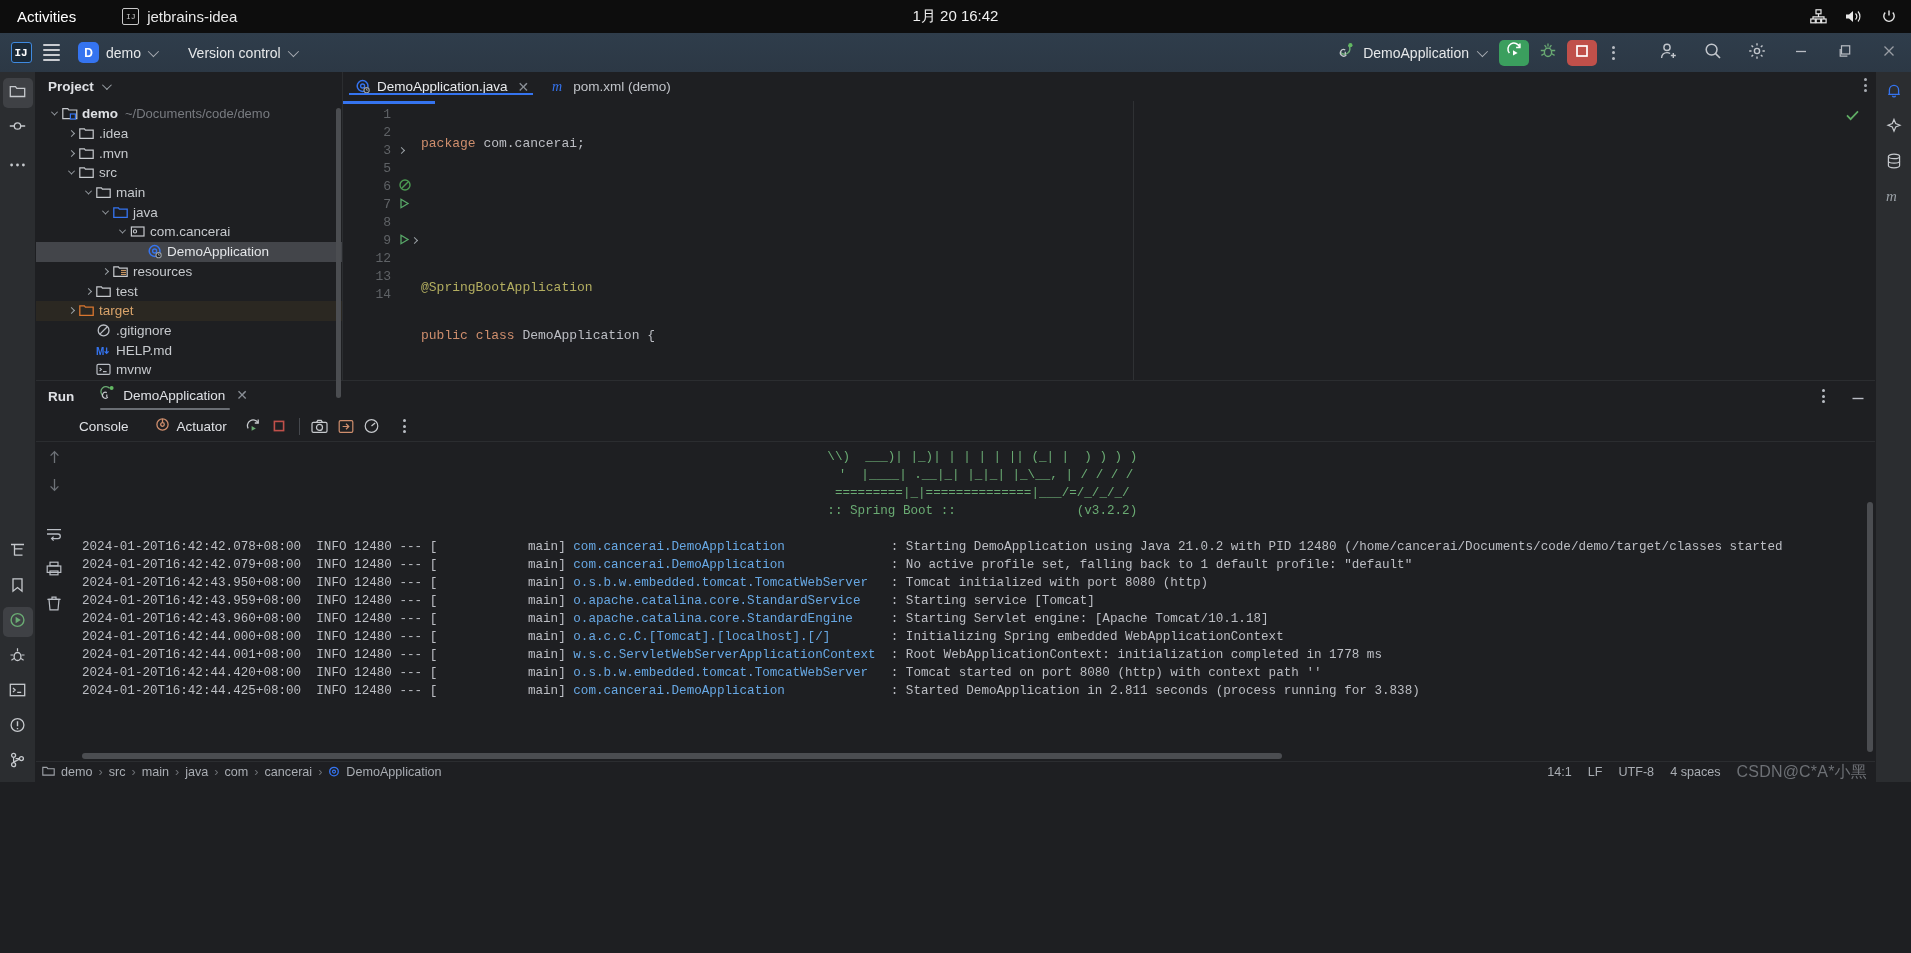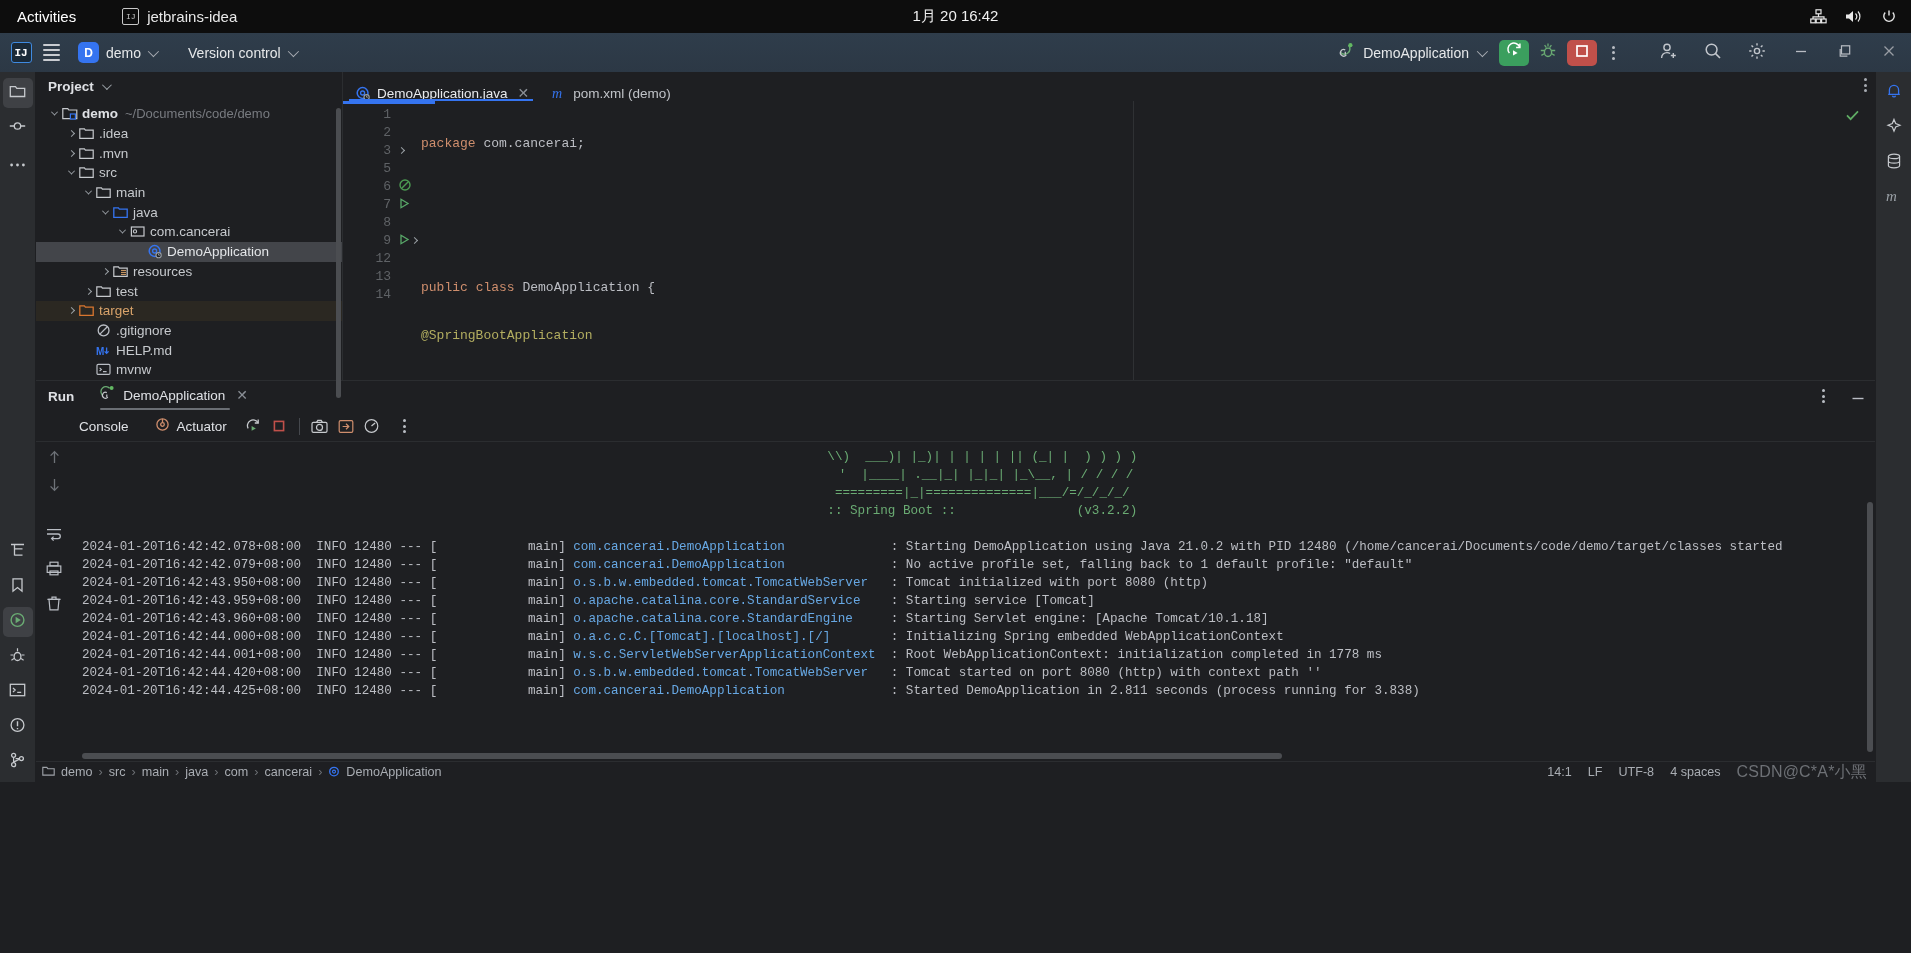--- a/index.html
+++ b/index.html
@@ -138,21 +138,21 @@
   .tlabel.orange { color: #d9a36a; }
   .tlabel.white { color: #e3e5e8; }
   .tpath { color: #787b80; margin-left: 7px; font-size: 13px; }
   .panel-scroll {
     position: absolute; right: 1px; top: 36px; width: 5px; height: 290px;
     background: #4b4d51; border-radius: 3px;
   }
 
   
   .editor-area { flex: 1; display: flex; flex-direction: column; background: #1e1f22; min-width: 0; position: relative; }
-  .tabs-row { height: 29px; display: flex; align-items: flex-end; background: #1e1f22; position: relative; }
+  .tabs-row { height: 29px; display: flex; align-items: center; background: #1e1f22; position: relative; }
   .etab {
     display: flex; align-items: center; gap: 6px; padding: 0 10px 0 12px; cursor: pointer;
     font-size: 13.5px; color: #c0c3c8; position: relative;
   }
   .etab.active { color: #e8eaed; }
   .etab.active::after {
     content: ''; position: absolute; left: 6px; right: 6px; bottom: 0; height: 2px; background: #3574f0;
   }
   .tab-x { font-size: 14px; color: #8a8f96; margin-left: 4px; }
   .tabs-kebab { position: absolute; right: 8px; top: 6px; display: flex; flex-direction: column; gap: 2.5px; cursor: pointer; }
@@ -761,22 +761,22 @@
                         <path d="M2 1.3l7 4.2-7 4.2z" fill="none" stroke="#59a869" stroke-width="1.3"></path>
                       </svg>
                   </span>
                   <span class="arrow-r"></span>
                 </div>
               </div>
               <div class="code-col">
                 <div class="cline"><span class="k">package</span> com.cancerai;</div>
                 <div class="cline"></div>
                 <div class="cline"></div>
+                <div class="cline"><span class="ann">@SpringBootApplication</span></div>
                 <div class="cline"><span class="k">public</span> <span class="k">class</span> DemoApplication {</div>
-                <div class="cline"><span class="ann">@SpringBootApplication</span></div>
                 <div class="cline"></div>
                 
                 
                 
                 
               </div>
               <div class="right-split"></div>
               <div class="inspect-tick">
                 <svg width="13" height="11" viewBox="0 0 13 11">
                     <path d="M1 5.4l3.6 3.8L12 1.3" fill="none" stroke="#5fad65" stroke-width="1.7"></path>

